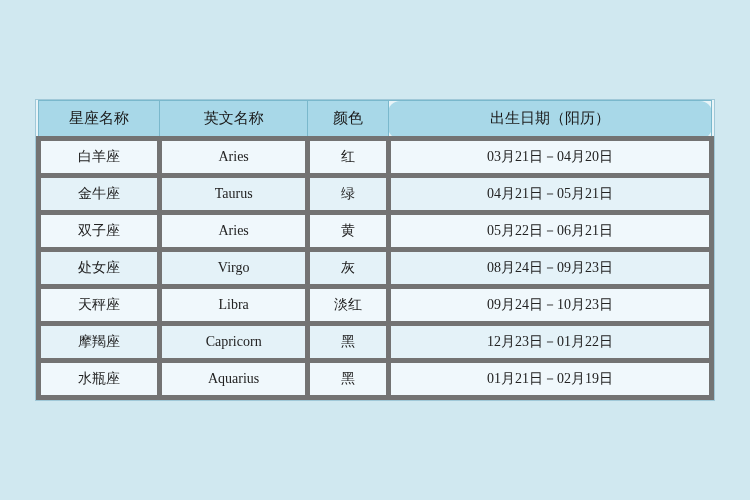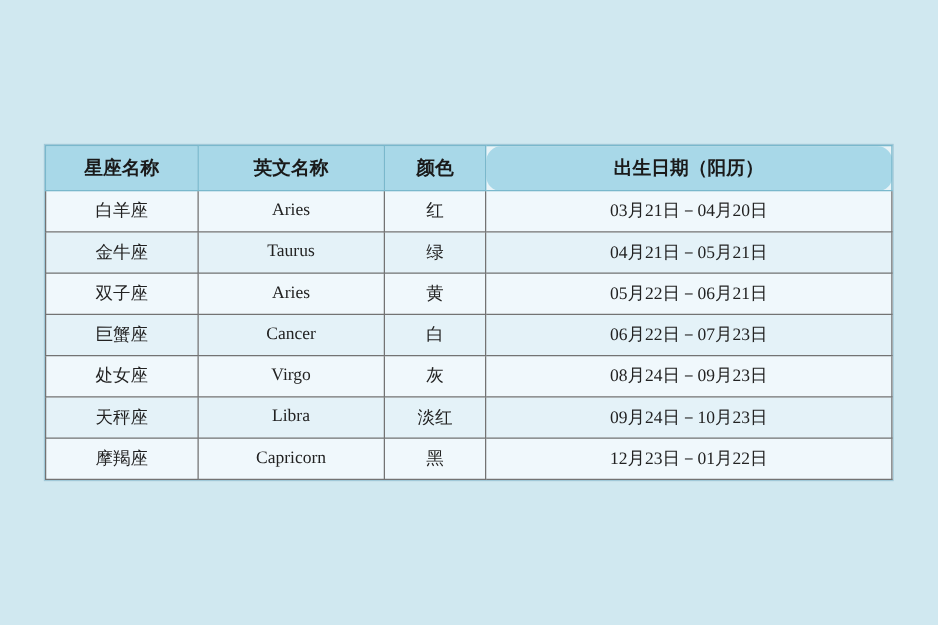--- a/index.html
+++ b/index.html
@@ -31,35 +31,35 @@
     }
 
     thead tr {
       background-color: #a8d8e8;
     }
 
     thead th {
       border: 1px solid #7ab8cc;
       padding: 8px 12px;
       text-align: center;
-      font-weight: bold;
+      font-weight: normal;
       color: #1a1a1a;
       font-size: 15px;
     }
 
     tbody tr {
       background-color: #f0f8fc;
     }
 
     tbody tr:nth-child(even) {
       background-color: #e4f2f8;
     }
 
     tbody td {
-      border: 1px solid #737373;
+      border: 5px solid #737373;
       padding: 7px 12px;
       text-align: center;
       color: #222222;
       font-size: 14px;
     }
 
     .col-chinese { width: 18%; }
     .col-english { width: 22%; }
     .col-color   { width: 12%; }
     .col-date    { width: 48%; border-radius: 12px; }
@@ -90,38 +90,38 @@
           <td>绿</td>
           <td>04月21日－05月21日</td>
         </tr>
         <tr>
           <td>双子座</td>
           <td>Aries</td>
           <td>黄</td>
           <td>05月22日－06月21日</td>
         </tr>
         <tr>
-          <td>巨蟹座</td>
-          <td>Cancer</td>
-          <td>白</td>
-          <td>06月22日－07月23日</td>
-        </tr>
-        <tr>
           <td>处女座</td>
           <td>Virgo</td>
           <td>灰</td>
           <td>08月24日－09月23日</td>
         </tr>
         <tr>
           <td>天秤座</td>
           <td>Libra</td>
           <td>淡红</td>
           <td>09月24日－10月23日</td>
         </tr>
         <tr>
           <td>摩羯座</td>
           <td>Capricorn</td>
           <td>黑</td>
           <td>12月23日－01月22日</td>
         </tr>
+        <tr>
+          <td>水瓶座</td>
+          <td>Aquarius</td>
+          <td>黑</td>
+          <td>01月21日－02月19日</td>
+        </tr>
       </tbody>
   </table>
 </div>
 
 </body></html>

